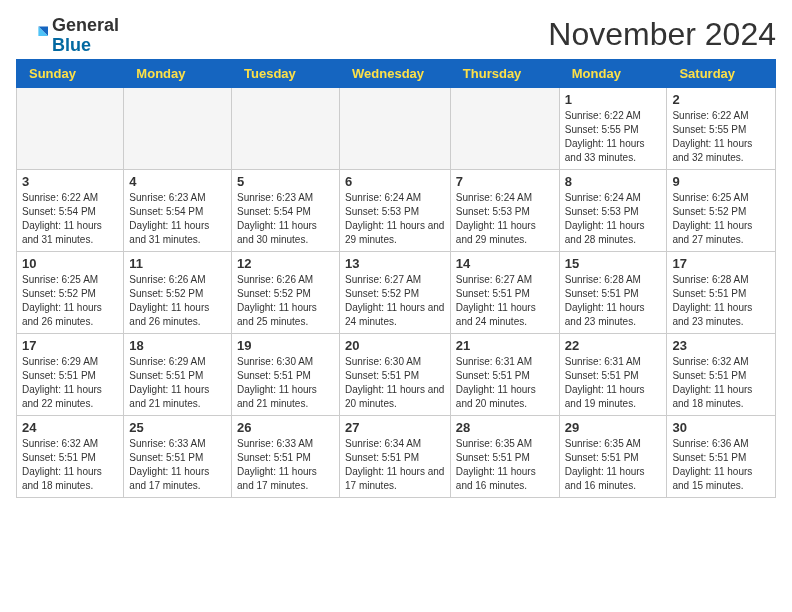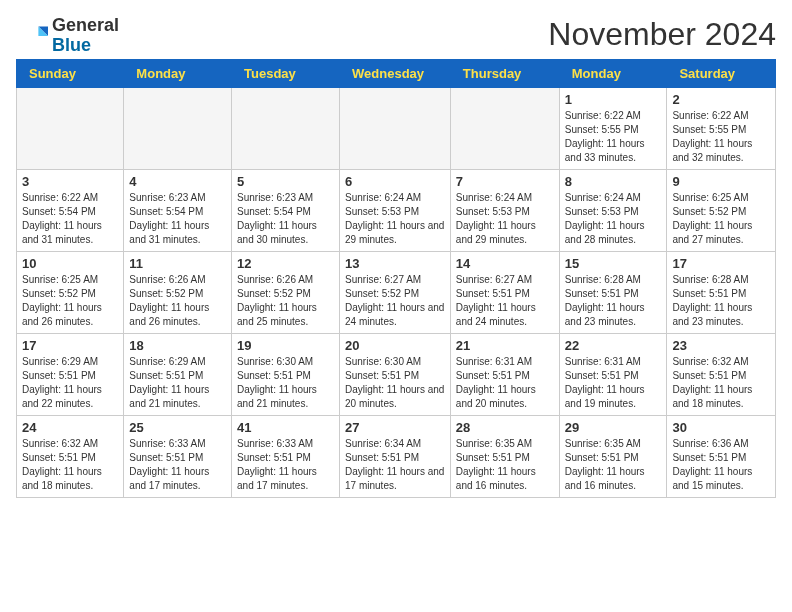--- a/index.html
+++ b/index.html
@@ -228,21 +228,21 @@
       <tr class="week-row">
         <td>
           <span class="day-num">24</span>
           <div class="day-info">Sunrise: 6:32 AM<br>Sunset: 5:51 PM<br>Daylight: 11 hours and 18 minutes.</div>
         </td>
         <td>
           <span class="day-num">25</span>
           <div class="day-info">Sunrise: 6:33 AM<br>Sunset: 5:51 PM<br>Daylight: 11 hours and 17 minutes.</div>
         </td>
         <td>
-          <span class="day-num">41</span>
+          <span class="day-num">26</span>
           <div class="day-info">Sunrise: 6:33 AM<br>Sunset: 5:51 PM<br>Daylight: 11 hours and 17 minutes.</div>
         </td>
         <td>
           <span class="day-num">27</span>
           <div class="day-info">Sunrise: 6:34 AM<br>Sunset: 5:51 PM<br>Daylight: 11 hours and 17 minutes.</div>
         </td>
         <td>
           <span class="day-num">28</span>
           <div class="day-info">Sunrise: 6:35 AM<br>Sunset: 5:51 PM<br>Daylight: 11 hours and 16 minutes.</div>
         </td>

